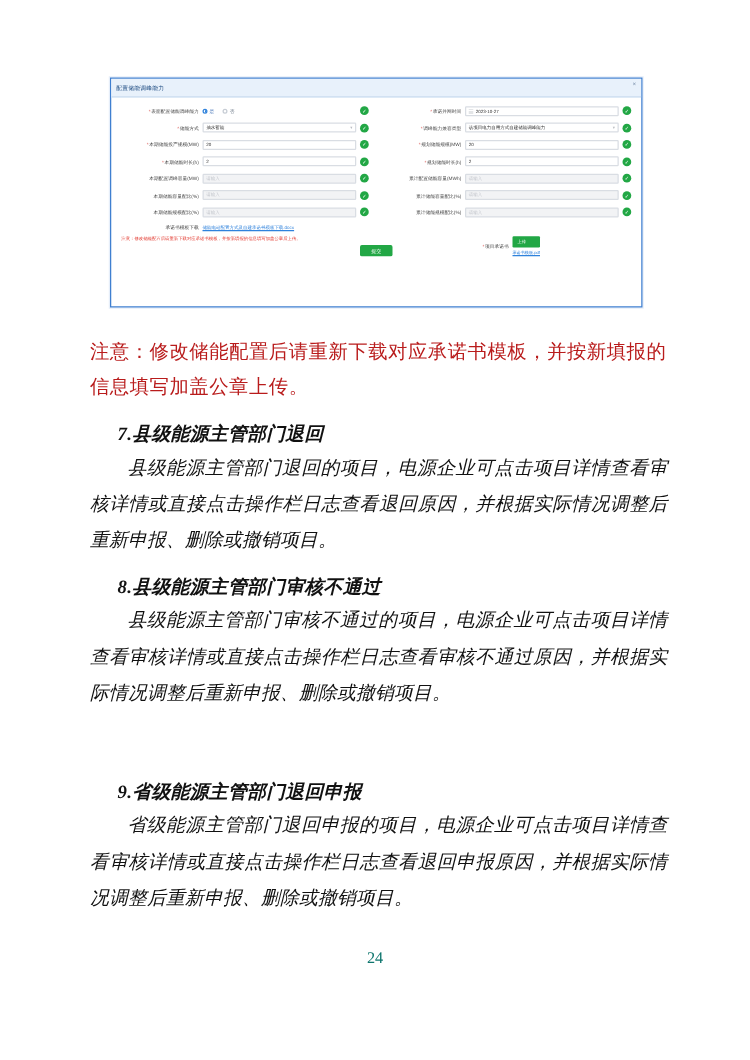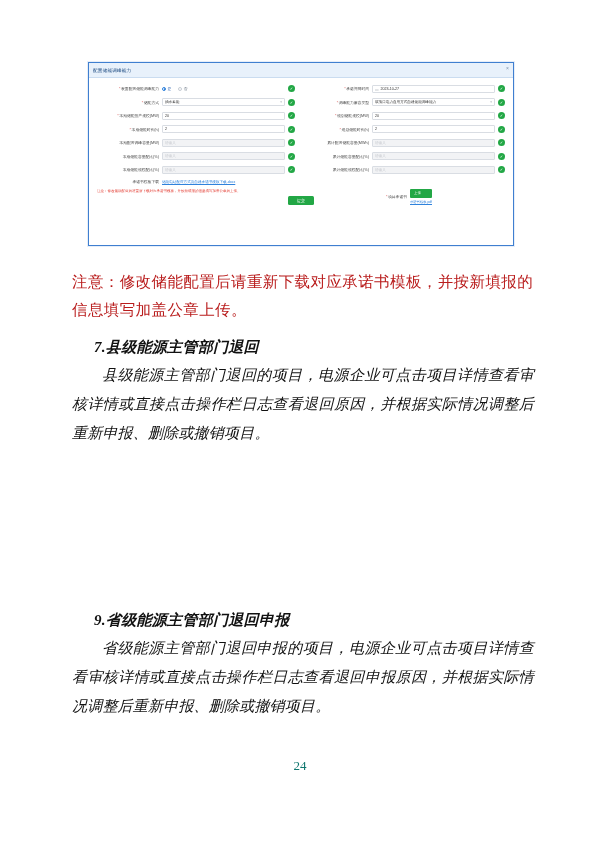--- a/index.html
+++ b/index.html
@@ -175,21 +175,21 @@
     line-height:29px;
     letter-spacing:.2px;
     text-align:justify;
     margin:0;
   }
   .indent { text-indent:30px; }
   .sec { position:absolute; left:72px; width:462px;font-style:italic; }
   .sec .h3 { margin-left:22px; }
   #sec7 { top:338px; }
   #sec8 { top:460px; }
-  #sec9 { top:611px; }
+  #sec9 { top:624px; }
   .sec .para { margin-top:4px; }
 
   .pageno {
     position:absolute;
     left:0; right:0; top:758px;
     text-align:center;
     font-size:13px;
     color:#0f766e;
     font-family:"Liberation Serif", serif;
   }
@@ -371,20 +371,24 @@
     </div>
   </div>
 
   <div class="red-note">注意：修改储能配置后请重新下载对应承诺书模板，并按新填报的信息填写加盖公章上传。</div>
 
   <div class="sec" id="sec7">
     <h3 class="h3">7.县级能源主管部门退回</h3>
     <p class="para indent">县级能源主管部门退回的项目，电源企业可点击项目详情查看审核详情或直接点击操作栏日志查看退回原因，并根据实际情况调整后重新申报、删除或撤销项目。</p>
   </div>
 
+  <div class="sec" id="sec8">
+    <h3 class="h3">8.县级能源主管部门审核不通过</h3>
+    <p class="para indent">县级能源主管部门审核不通过的项目，电源企业可点击项目详情查看审核详情或直接点击操作栏日志查看审核不通过原因，并根据实际情况调整后重新申报、删除或撤销项目。</p>
+  </div>
 
   <div class="sec" id="sec9">
     <h3 class="h3">9.省级能源主管部门退回申报</h3>
     <p class="para indent">省级能源主管部门退回申报的项目，电源企业可点击项目详情查看审核详情或直接点击操作栏日志查看退回申报原因，并根据实际情况调整后重新申报、删除或撤销项目。</p>
   </div>
 
   <div class="pageno">24</div>
 </div>
 
 </body></html>

